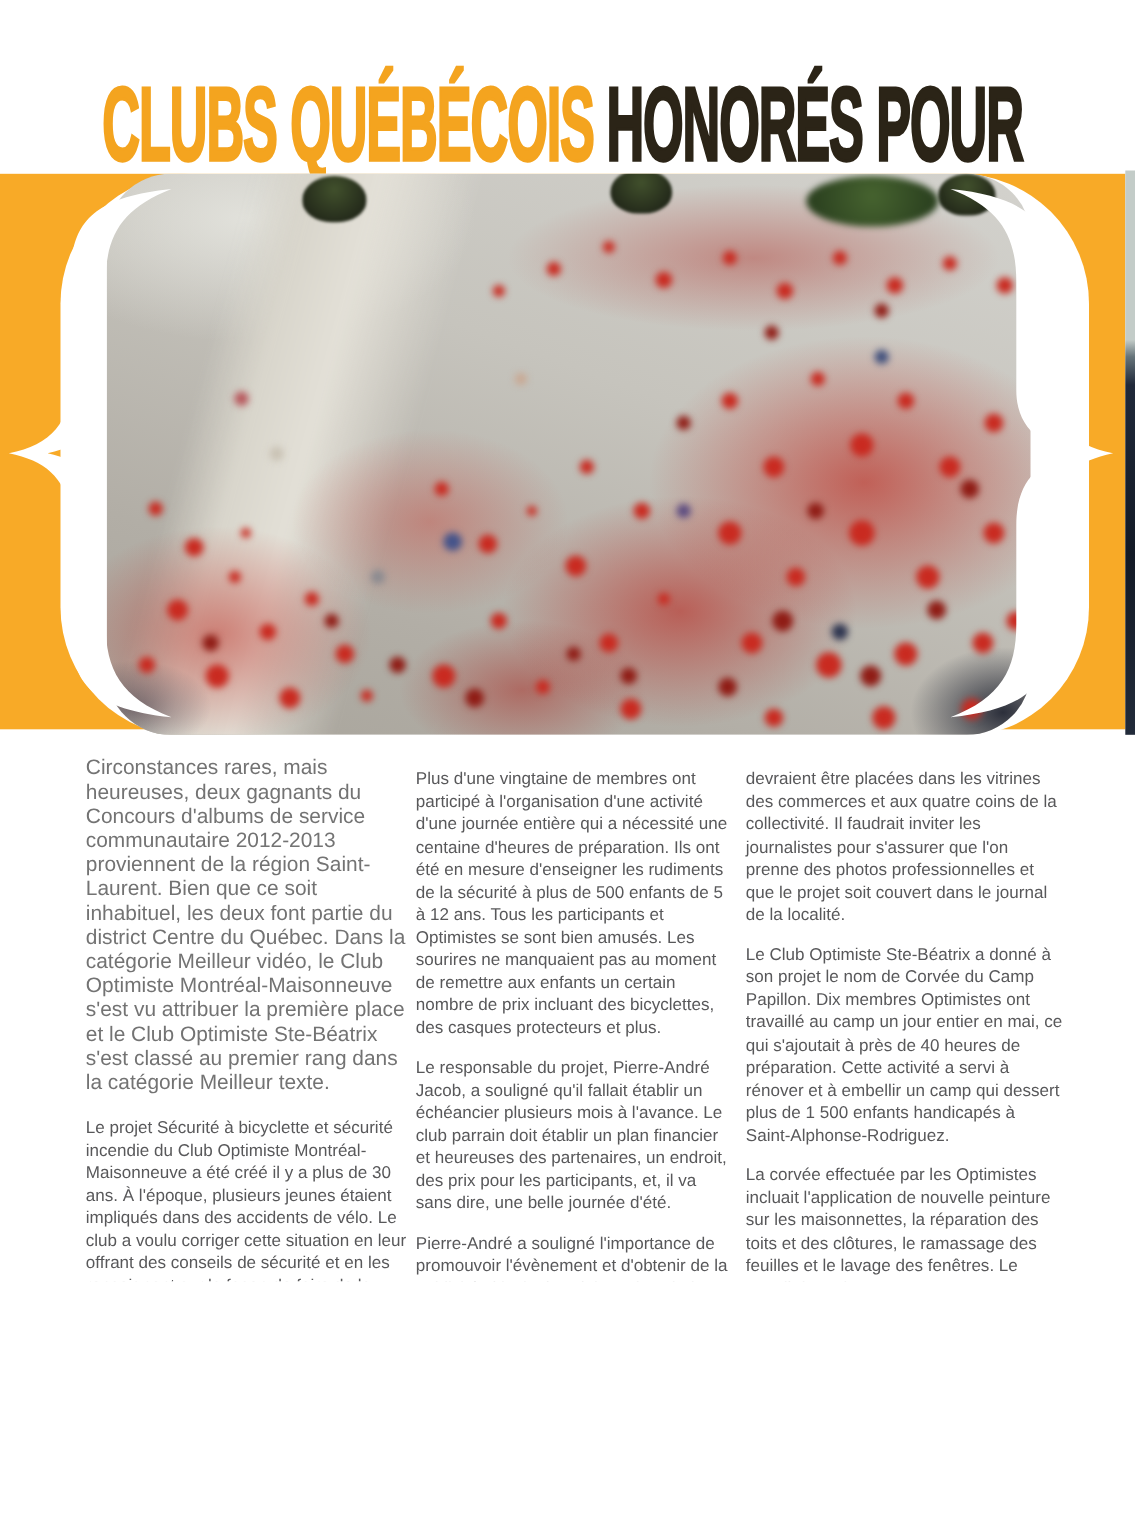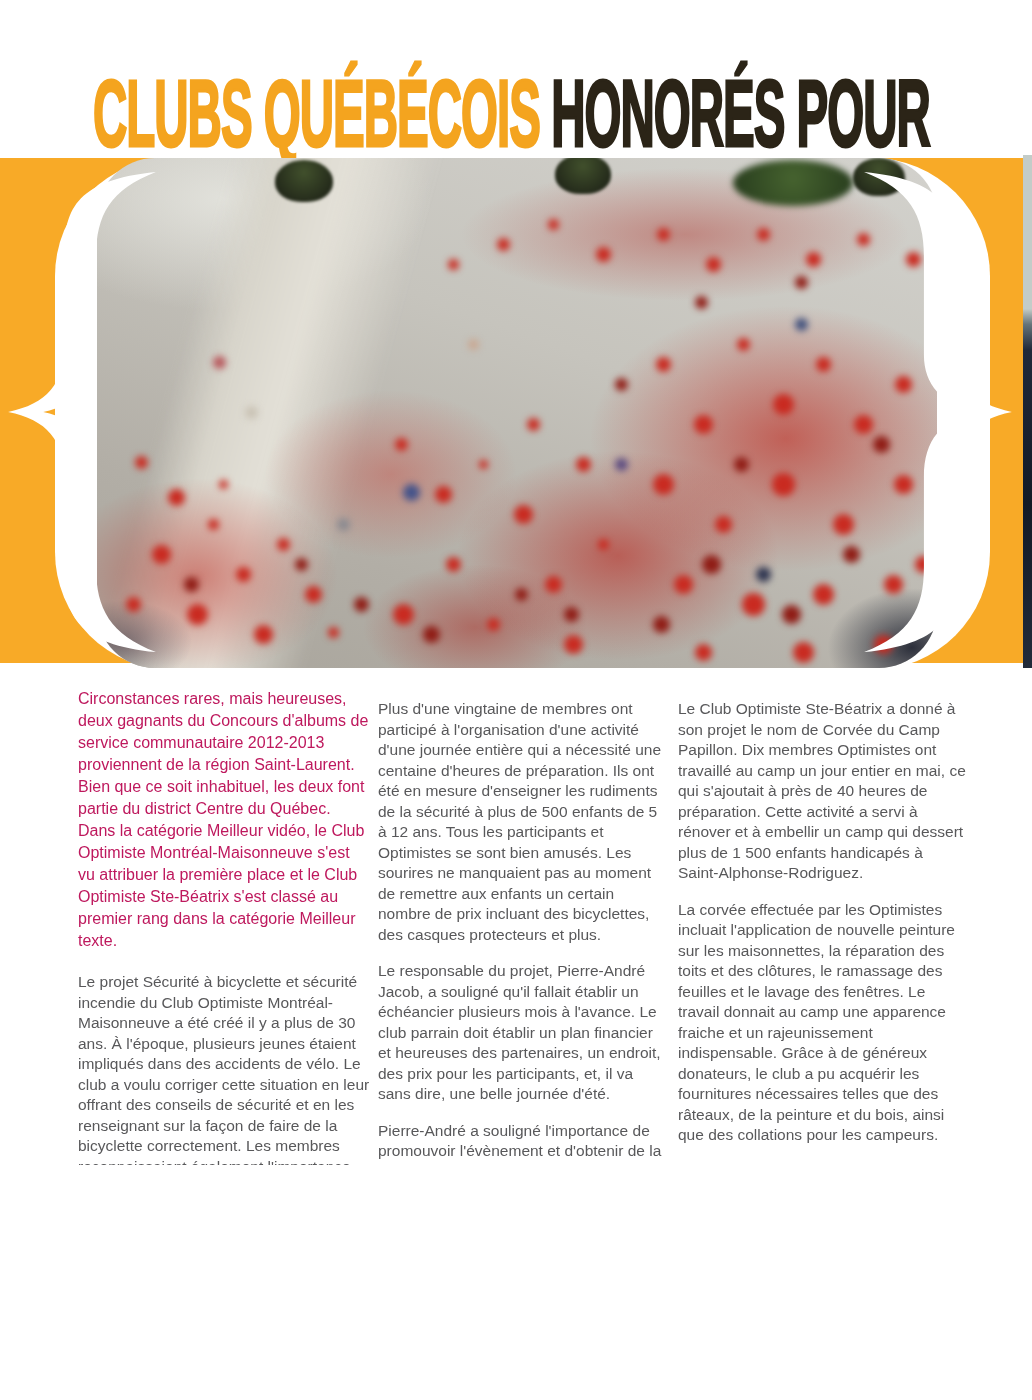--- a/index.html
+++ b/index.html
@@ -90,21 +90,21 @@
     position:absolute; left:1023px; top:155px; width:9px; height:513px;
     background:linear-gradient(180deg,#c3ccc8 0%,#c3ccc8 30%,#66747a 33%,#20293a 38%,#131a26 68%,#222b3a 100%);
   }
 
   
   .col{ position:absolute; top:688px; color:#58585a; font-size:15.5px; line-height:20.5px; }
   .col p{ margin:11px 0 16px 0; }
   .col-1{ left:78px;  width:292px; }
   .col-2{ left:378px; width:289px; }
   .col-3{ left:678px; width:289px; }
-  .intro{ color:#be185d; font-size:16px; line-height:22px; margin:0 0 20px 0 !important; }
+  .intro{ color:#737373; font-size:19px; line-height:22px; margin:0 0 20px 0 !important; }
 
   
   .footer{ position:absolute; left:63px; top:1328px; font-size:19.5px; color:#0369a1;margin-top:32px; }
 </style>
 </head>
 <body>
 
 <div class="page">
 
   <h1 class="title"><span class="hl">CLUBS QUÉBÉCOIS</span><span class="rest">HONORÉS POUR</span></h1>
@@ -142,19 +142,20 @@
     <p>Le projet Sécurité à bicyclette et sécurité incendie du Club Optimiste Montréal-Maisonneuve a été créé il y a plus de 30 ans. À l'époque, plusieurs jeunes étaient impliqués dans des accidents de vélo. Le club a voulu corriger cette situation en leur offrant des conseils de sécurité et en les renseignant sur la façon de faire de la bicyclette correctement. Les membres reconnaissaient également l'importance de donner aux jeunes des conseils sur la prévention des incendies dans leur propre foyer.</p>
   </div>
 
   <div class="col col-2">
     <p>Plus d'une vingtaine de membres ont participé à l'organisation d'une activité d'une journée entière qui a nécessité une centaine d'heures de préparation. Ils ont été en mesure d'enseigner les rudiments de la sécurité à plus de 500 enfants de 5 à 12 ans. Tous les participants et Optimistes se sont bien amusés. Les sourires ne manquaient pas au moment de remettre aux enfants un certain nombre de prix incluant des bicyclettes, des casques protecteurs et plus.</p>
     <p>Le responsable du projet, Pierre-André Jacob, a souligné qu'il fallait établir un échéancier plusieurs mois à l'avance. Le club parrain doit établir un plan financier et heureuses des partenaires, un endroit, des prix pour les participants, et, il va sans dire, une belle journée d'été.</p>
     <p>Pierre-André a souligné l'importance de promouvoir l'évènement et d'obtenir de la publicité. Il incite les clubs qui souhaitent entreprendre un projet semblable à expédier des lettres d'invitation aux camps de jour, à leurs organisations partenaires, aux autres clubs Optimistes de leur zone, et aux élus locaux. Des affiches</p>
   </div>
 
   <div class="col col-3">
+    <p>devraient être placées dans les vitrines des commerces et aux quatre coins de la collectivité. Il faudrait inviter les journalistes pour s'assurer que l'on prenne des photos professionnelles et que le projet soit couvert dans le journal de la localité.</p>
     <p>Le Club Optimiste Ste-Béatrix a donné à son projet le nom de Corvée du Camp Papillon. Dix membres Optimistes ont travaillé au camp un jour entier en mai, ce qui s'ajoutait à près de 40 heures de préparation. Cette activité a servi à rénover et à embellir un camp qui dessert plus de 1 500 enfants handicapés à Saint-Alphonse-Rodriguez.</p>
     <p>La corvée effectuée par les Optimistes incluait l'application de nouvelle peinture sur les maisonnettes, la réparation des toits et des clôtures, le ramassage des feuilles et le lavage des fenêtres. Le travail donnait au camp une apparence fraiche et un rajeunissement indispensable. Grâce à de généreux donateurs, le club a pu acquérir les fournitures nécessaires telles que des râteaux, de la peinture et du bois, ainsi que des collations pour les campeurs.</p>
   </div>
 
   <div class="footer">16 • l'Optimiste</div>
 
 </div>
 
 </body></html>

